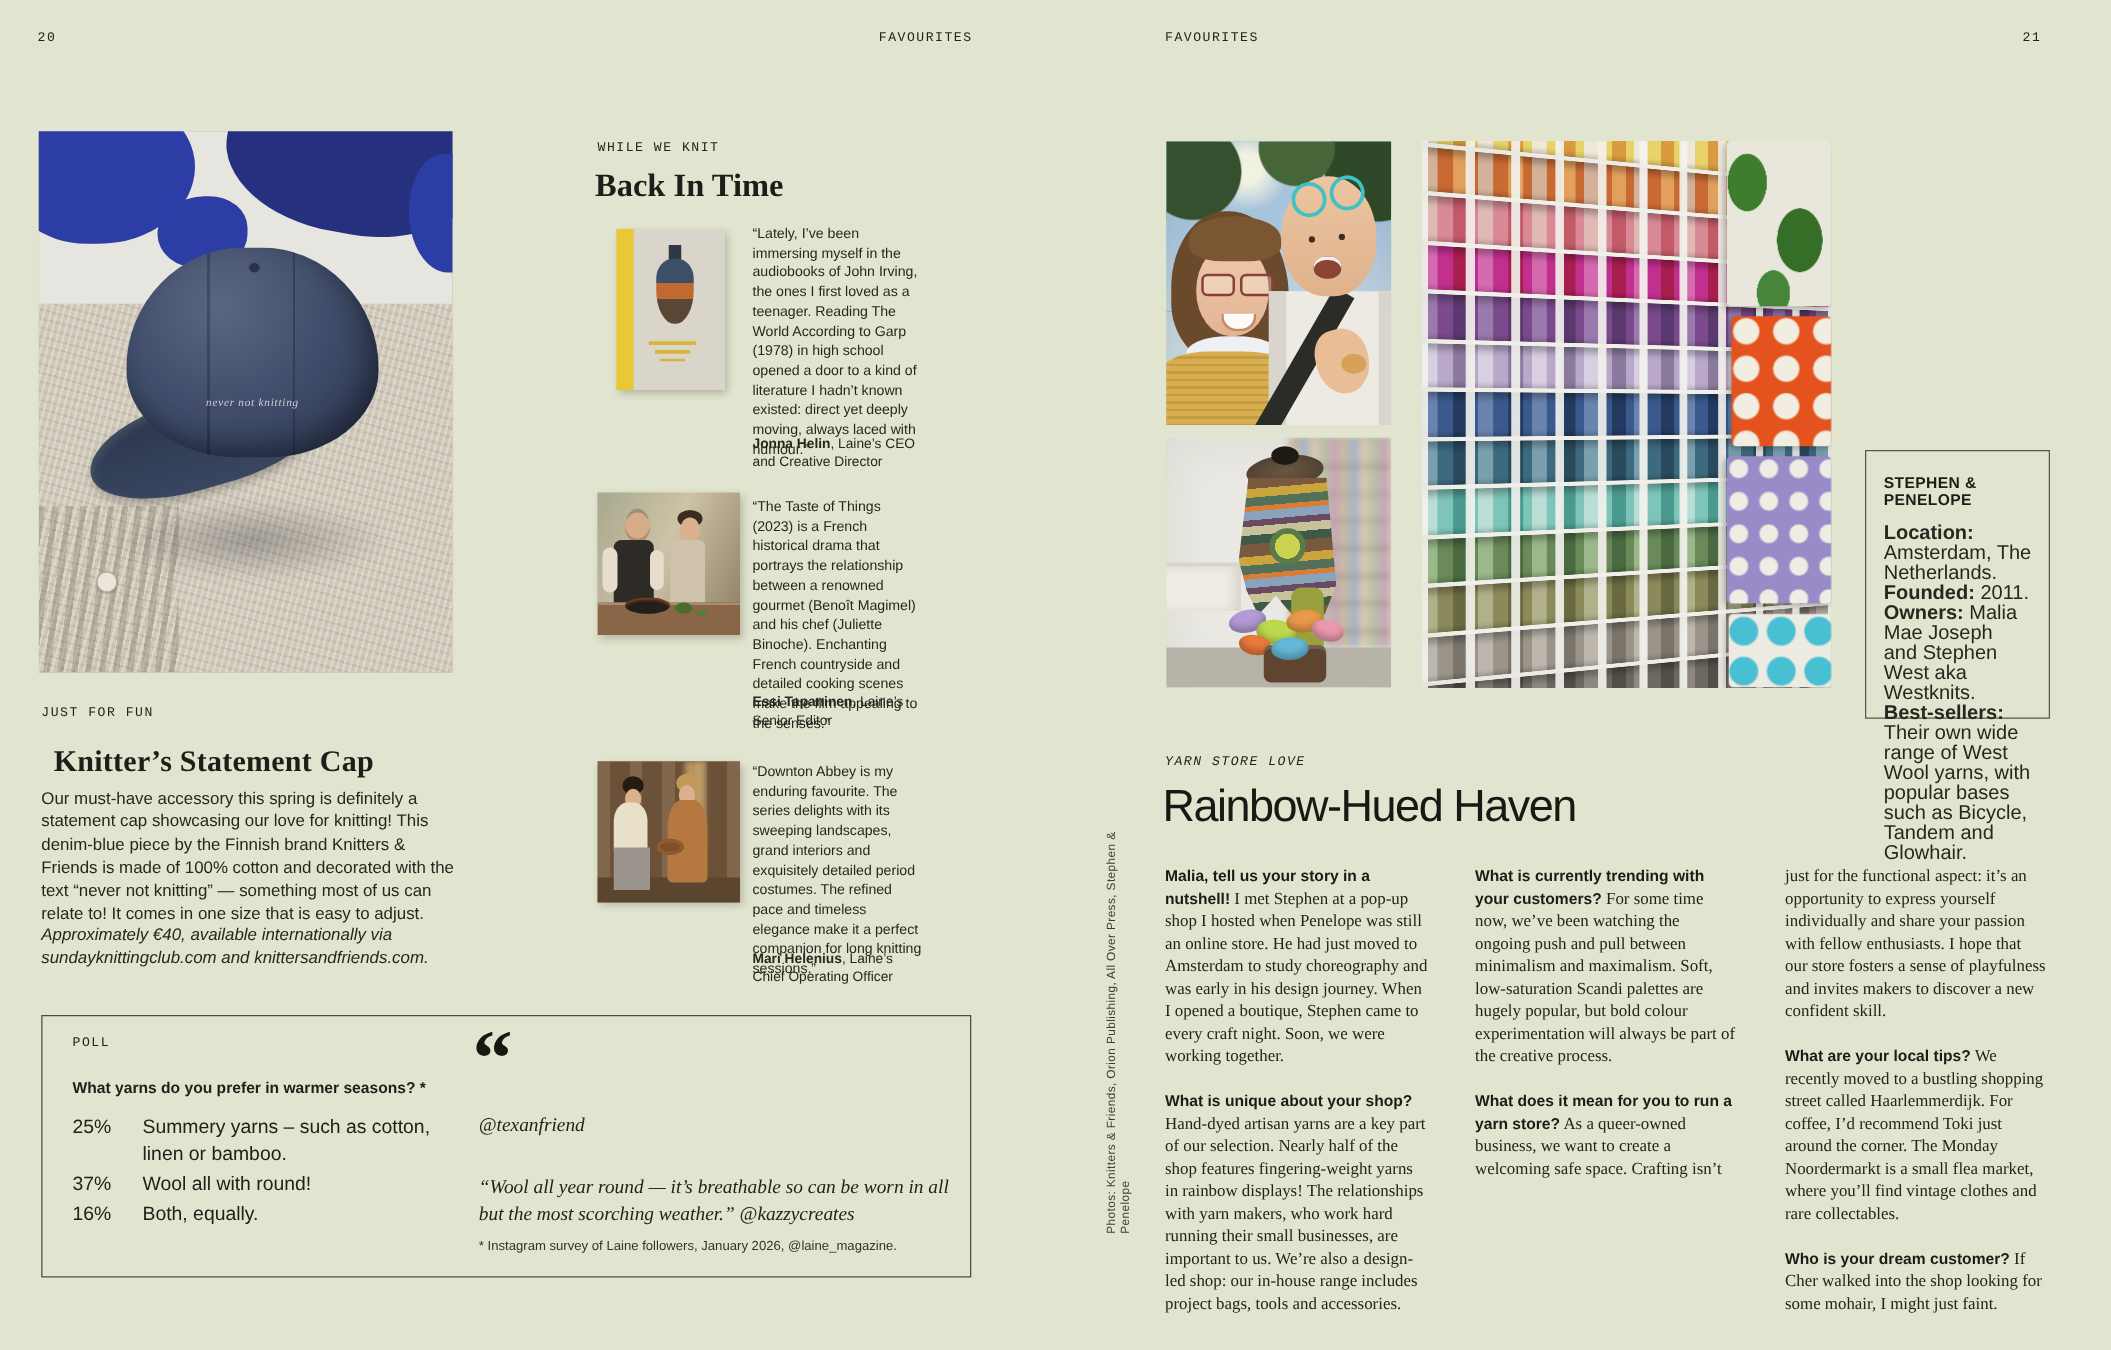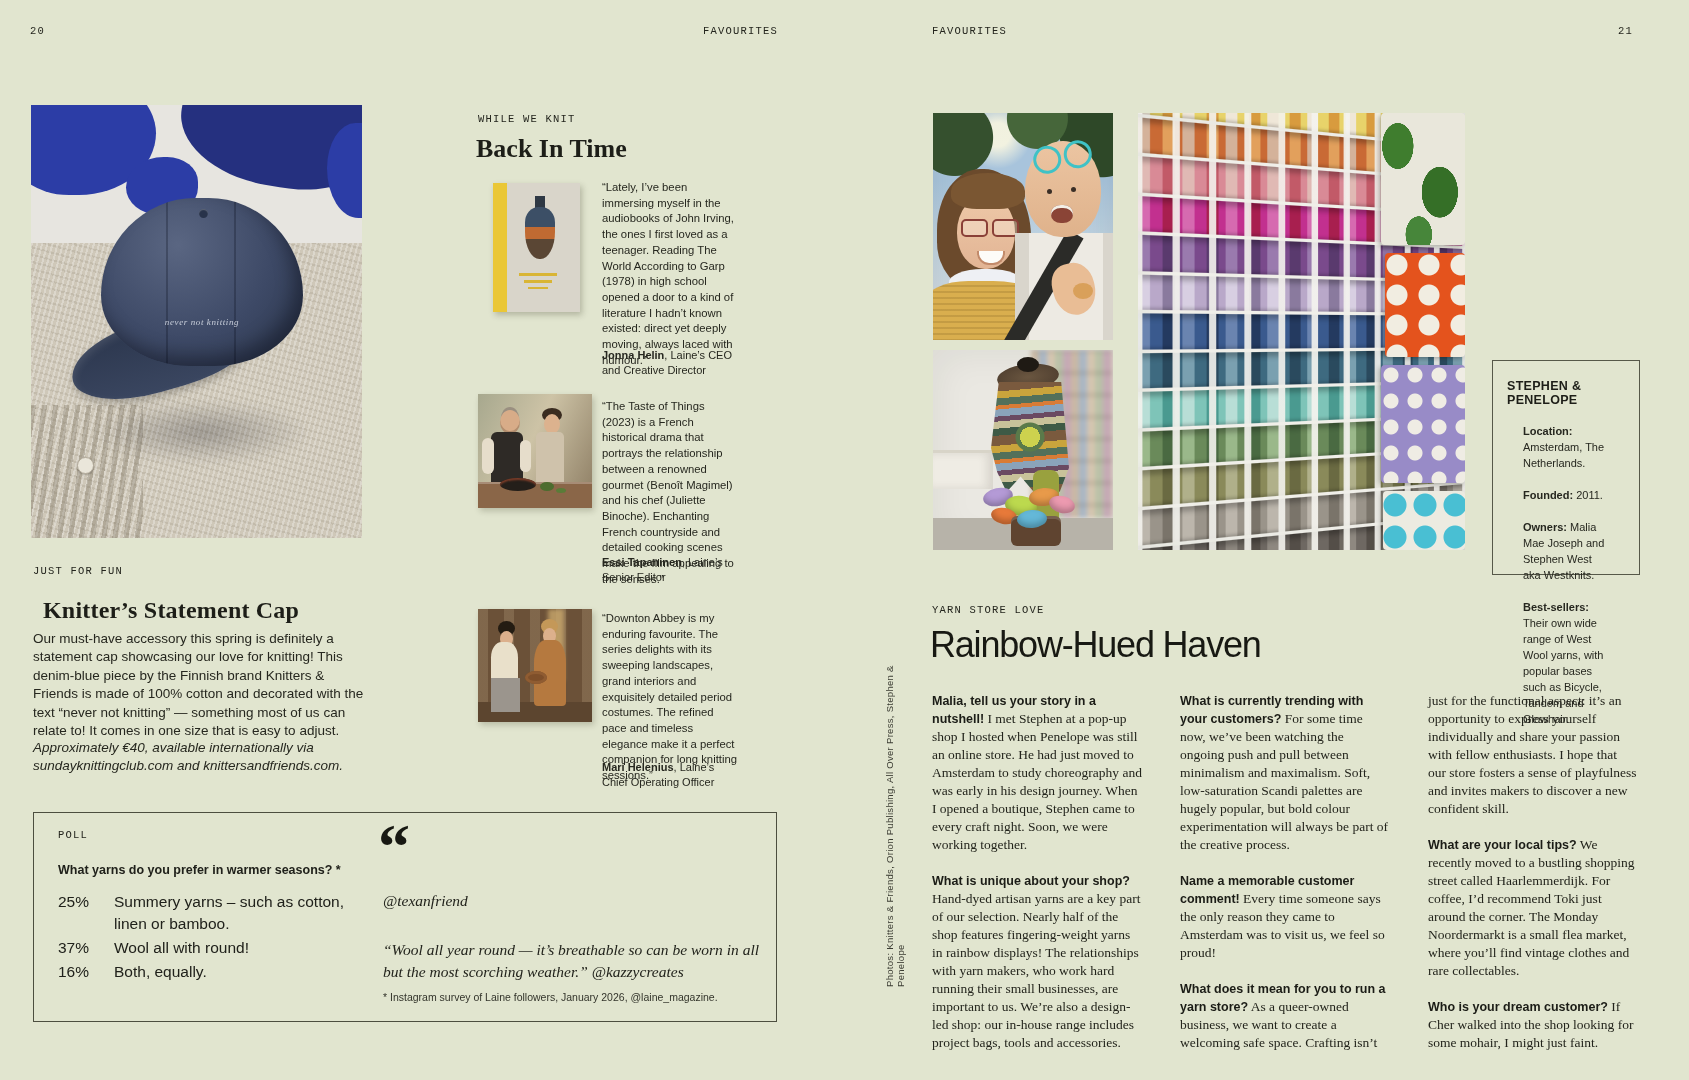--- a/index.html
+++ b/index.html
@@ -164,22 +164,22 @@
     background-image:radial-gradient(circle at 12px 12px,#f1ede1 10px,transparent 11px);background-size:32px 30px;}
   .bag-lav{right:0;top:252px;width:84px;height:118px;background:#988bc7;
     background-image:radial-gradient(circle at 10px 10px,#efece4 7px,transparent 8px);background-size:24px 26px;}
   .bag-teal{right:0;top:378px;width:82px;height:59px;background:#ecebe1;
     background-image:radial-gradient(circle at 12px 14px,#49bfd3 11px,transparent 12px);background-size:30px 32px;}
 
   
   .credit{left:884px;top:665px;height:322px;writing-mode:vertical-rl;transform:rotate(180deg);font-size:9.5px;letter-spacing:.3px;color:#3a3b32;}
   .infobox{left:1492px;top:360px;width:148px;height:215px;border:1px solid #565849;padding:18px 14px;box-sizing:border-box;}
   .infobox h3{margin:0 0 12px 0;font-size:12.5px;letter-spacing:.3px;color:#1d1e18;}
-  .il{margin:16px;font-size:11px;line-height:16px;color:#26271f;}
-  .store-kicker{left:932px;top:604px;}
+  .il{margin:0;font-size:16px;line-height:16px;color:#26271f;}
+  .store-kicker{left:932px;top:604px;font-style:italic;}
   .store-title{left:930px;top:624px;font-size:36px;font-weight:500;letter-spacing:-1.2px;color:#181913;}
   .col{top:688px;width:210px;}
   .col1{left:932px;} .col2{left:1180px;} .col3{left:1428px;}
   .qa{margin:4px 0 18px 0;font-family:"Liberation Serif",serif;font-size:13.5px;line-height:18px;color:#23241c;}
   .qa .q{font-family:"Liberation Sans",sans-serif;font-weight:700;font-size:12.5px;color:#1b1c16;}
   .qa .q:empty{display:none;}
   .attr-name{font-weight:700;}
 </style>
 </head>
 <body>
@@ -369,21 +369,20 @@
 
   <div class="abs mono store-kicker">YARN STORE LOVE</div>
   <h1 class="abs store-title" style="margin:0">Rainbow-Hued Haven</h1>
 
   <div class="abs col col1">
     <p class="qa"><span class="q">Malia, tell us your story in a nutshell!</span> <span>I met Stephen at a pop-up shop I hosted when Penelope was still an online store. He had just moved to Amsterdam to study choreography and was early in his design journey. When I opened a boutique, Stephen came to every craft night. Soon, we were working together.</span></p>
     <p class="qa"><span class="q">What is unique about your shop?</span> <span>Hand-dyed artisan yarns are a key part of our selection. Nearly half of the shop features fingering-weight yarns in rainbow displays! The relationships with yarn makers, who work hard running their small businesses, are important to us. We’re also a design-led shop: our in-house range includes project bags, tools and accessories.</span></p>
   </div>
   <div class="abs col col2">
     <p class="qa"><span class="q">What is currently trending with your customers?</span> <span>For some time now, we’ve been watching the ongoing push and pull between minimalism and maximalism. Soft, low-saturation Scandi palettes are hugely popular, but bold colour experimentation will always be part of the creative process.</span></p>
-    <p class="qa"><span class="q">Name a memorable customer comment!</span> <span>Every time someone says the only reason they came to Amsterdam was to visit us, we feel so proud!</span></p>
     <p class="qa"><span class="q">What does it mean for you to run a yarn store?</span> <span>As a queer-owned business, we want to create a welcoming safe space. Crafting isn’t</span></p>
   </div>
   <div class="abs col col3">
     <p class="qa"> <span>just for the functional aspect: it’s an opportunity to express yourself individually and share your passion with fellow enthusiasts. I hope that our store fosters a sense of playfulness and invites makers to discover a new confident skill.</span></p>
     <p class="qa"><span class="q">What are your local tips?</span> <span>We recently moved to a bustling shopping street called Haarlemmerdijk. For coffee, I’d recommend Toki just around the corner. The Monday Noordermarkt is a small flea market, where you’ll find vintage clothes and rare collectables.</span></p>
     <p class="qa"><span class="q">Who is your dream customer?</span> <span>If Cher walked into the shop looking for some mohair, I might just faint.</span></p>
   </div>
 
 </div>
 

